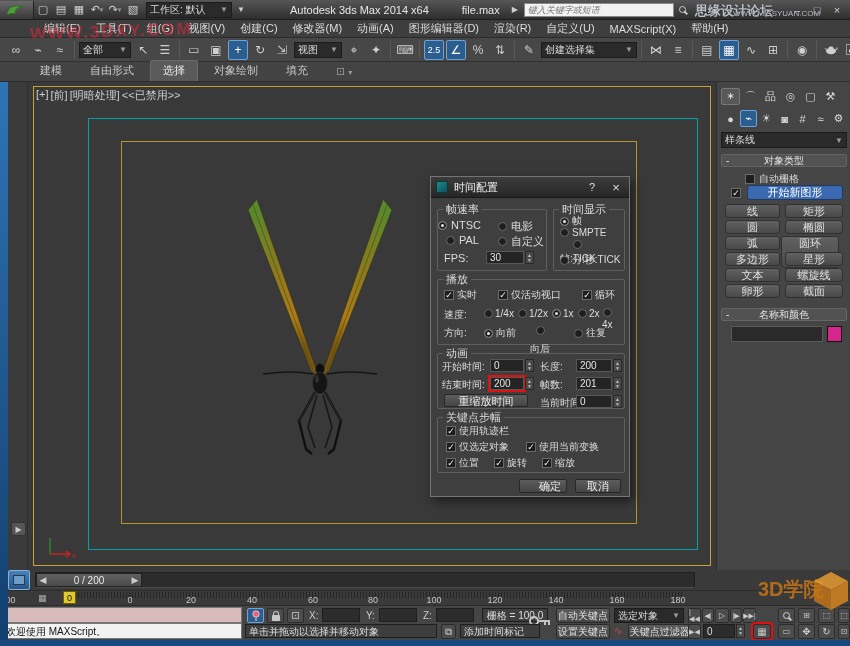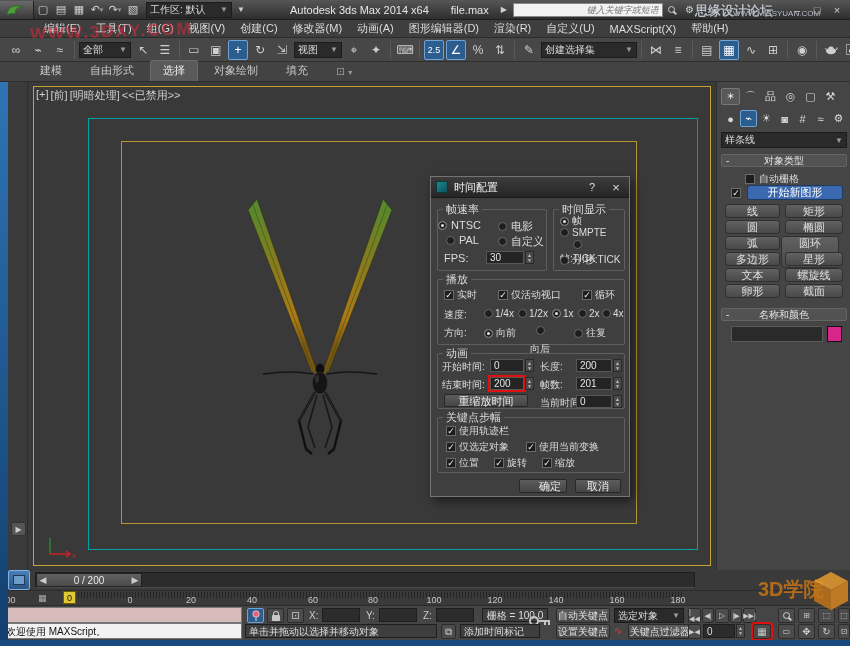--- a/index.html
+++ b/index.html
@@ -116,23 +116,23 @@
     <span class="qbtn">▦</span>
     <span class="qbtn">↶<span style="font-size:7px;color:#999">▾</span></span>
     <span class="qbtn">↷<span style="font-size:7px;color:#999">▾</span></span>
     <span class="qbtn">▧</span>
     <div class="combo" style="width:86px;margin-left:4px;">
       <span>工作区: 默认</span>
         <span class="car">▼</span>
     </div>
     <span class="qbtn" style="font-size:8px;">▼</span>
     <span style="margin-left:40px;color:#e6e6e6;font-size:11px;">Autodesk 3ds Max 2014 x64</span>
-    <span style="margin-left:22px;color:#e6e6e6;font-size:11px;">file.max</span>
+    <span style="margin-left:33px;color:#e6e6e6;font-size:11px;">file.max</span>
     <span class="qbtn" style="font-size:8px;margin-left:6px;">▶</span>
-    <input style="width: 150px; height: 14px; background: rgb(242, 242, 242); border: 1px solid rgb(136, 136, 136); font-size: 9px; font-style: italic; color: rgb(119, 119, 119); padding: 0px 3px; text-align: right;" placeholder="键入关键字或短语">
+    <input style="width: 150px; height: 14px; background: rgb(242, 242, 242); border: 1px solid rgb(136, 136, 136); font-size: 9px; font-style: italic; color: rgb(119, 119, 119); padding: 0px 3px;" placeholder="键入关键字或短语">
     <span class="qbtn">
         <span class="mag"></span>
       </span>
     <span class="qbtn" style="font-size:10px;">⚙</span>
     <div style="flex:1"></div>
     <span class="qbtn" style="margin-right:2px;">–</span>
     <span class="qbtn" style="margin-right:2px;">□</span>
     <span class="qbtn" style="margin-right:4px;">×</span>
   </div>
 
@@ -371,21 +371,21 @@
           <span>1/2x</span>
         </div>
       <div class="lblrow" style="left:114px;top:28px;gap:2px;">
           <span class="radio sel"></span>
           <span>1x</span>
         </div>
       <div class="lblrow" style="left:140px;top:28px;gap:2px;">
           <span class="radio"></span>
           <span>2x</span>
         </div>
-      <div class="lblrow" style="left:164px;top:28px;gap:2px;">
+      <div class="lblrow" style="left:164px;top:28px;gap:2px;flex-direction:column;">
           <span class="radio"></span>
           <span>4x</span>
         </div>
       <div class="lblrow" style="left:6px;top:46px;">
           <span>方向:</span>
         </div>
       <div class="lblrow" style="left:46px;top:46px;gap:3px;">
           <span class="radio sel"></span>
           <span>向前</span>
         </div>

